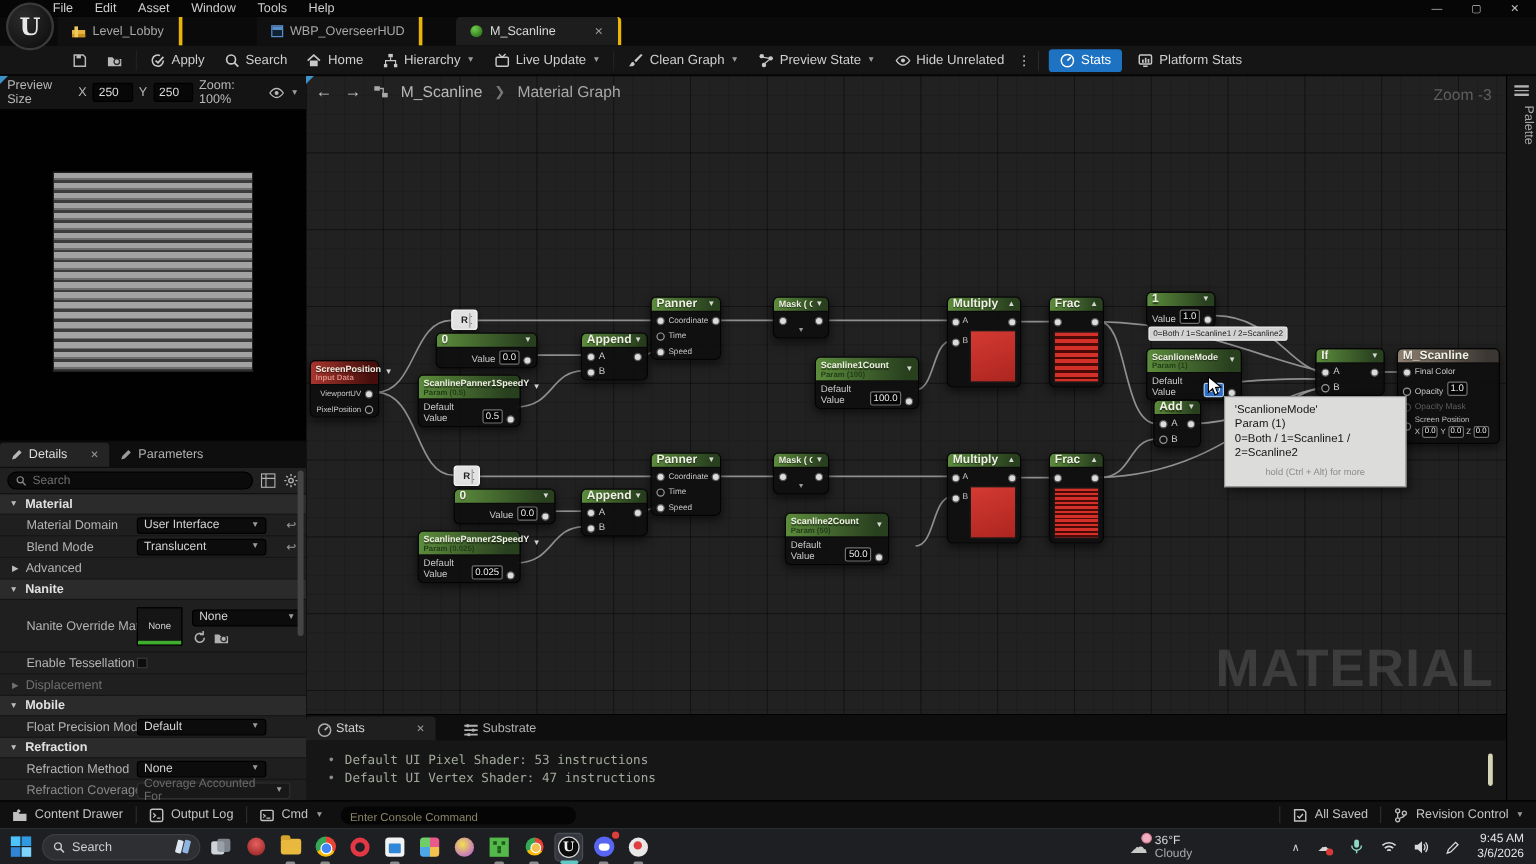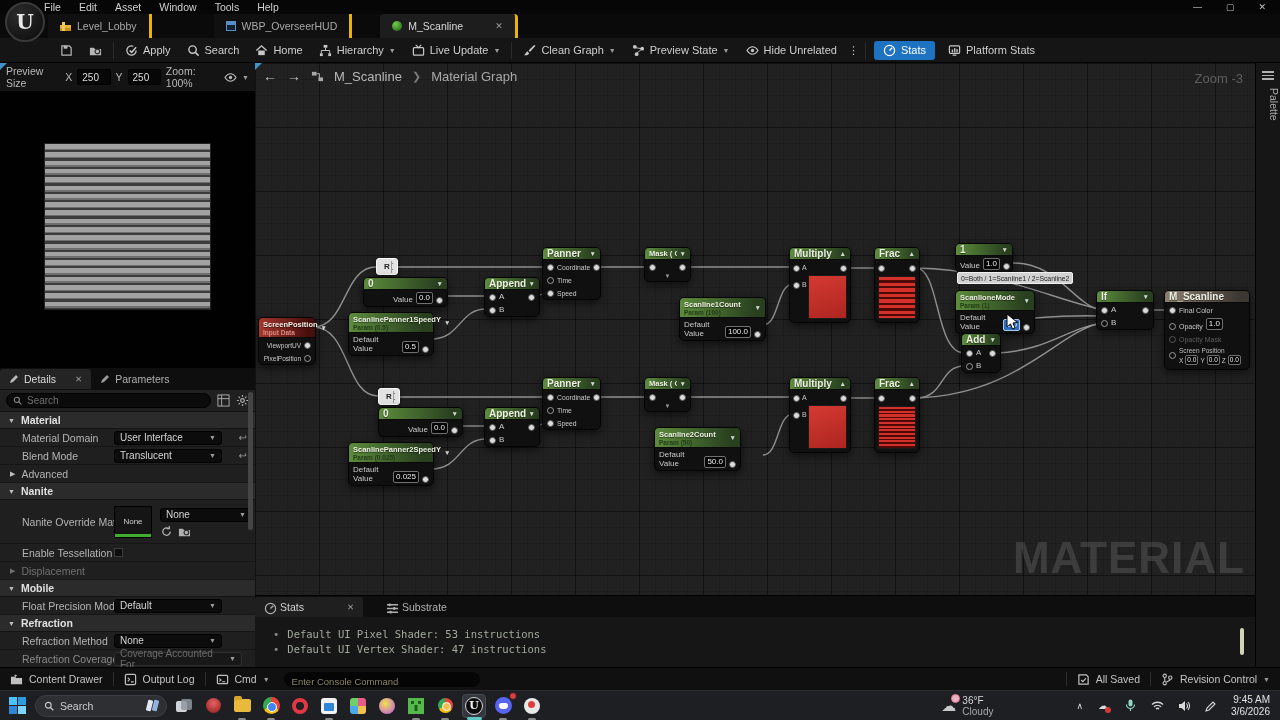--- a/index.html
+++ b/index.html
@@ -534,21 +534,21 @@
     <path d="M508,392 C524,392 522,351 538,351"></path>
     <path d="M592,335 L623,335"></path>
     <path d="M661,335 C690,335 684,303 709,303"></path>
     <path d="M661,335 C762,332 802,270 845,260"></path>
     <path d="M758,200 C802,200 818,240 845,247"></path>
     <path d="M780,255 C806,253 822,252 845,253"></path>
     <path d="M742,290 C792,288 814,264 845,261"></path>
     <path d="M895,247 L914,247"></path>
   </svg>
 
-  <div class="node" style="left:3px;top:254px;width:58px">
+  <div class="node" style="left:3px;top:237px;width:58px">
     <div class="nhead red two">
         <div class="stack">
           <div class="t" style="font-size:7.5px">ScreenPosition</div>
           <div class="sub">Input Data</div>
         </div>
         <span class="chev">▼</span>
       </div>
     <div class="nrow" style="font-size:6.5px;justify-content:flex-end">
         <span>ViewportUV</span>
         <span class="pin c"></span>
@@ -891,20 +891,26 @@
             <span class="vbox mini">0.0</span>
           <span>Y</span>
             <span class="vbox mini">0.0</span>
           <span>Z</span>
             <span class="vbox mini">0.0</span>
         </div>
       </div>
     </div>
   </div>
 
+  <div id="tooltip">
+    <div>'ScanlioneMode'</div>
+    <div>Param (1)</div>
+    <div>0=Both / 1=Scanline1 / 2=Scanline2</div>
+    <div class="hint">hold (Ctrl + Alt) for more</div>
+  </div>
 </div>
 
 <div id="cursor">
   <svg width="14" height="18" viewBox="0 0 14 18">
       <path d="M1 1l0 13 3.5-3 2 5 2.5-1-2-5 4.5-.5z" fill="#fff" stroke="#000" stroke-width="1"></path>
     </svg>
 </div>
 
 <div id="palette">
   <div class="burger">

